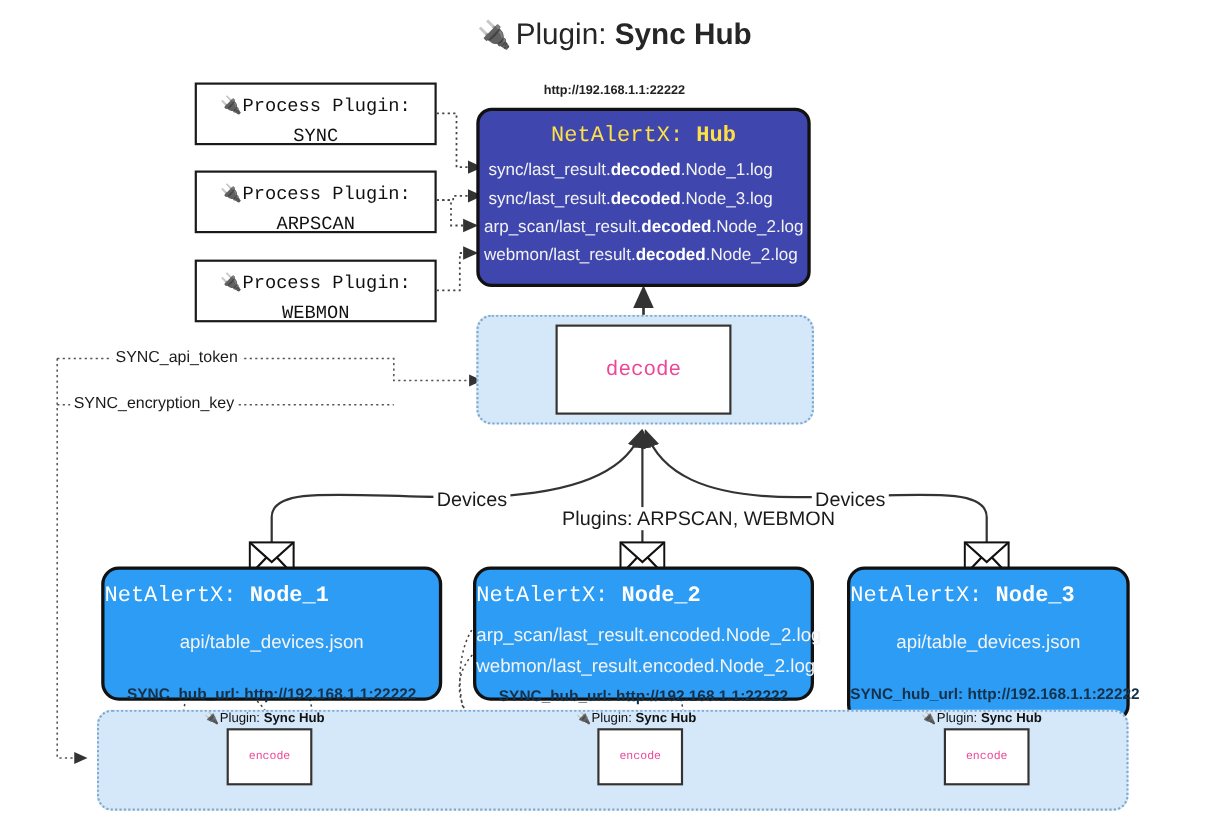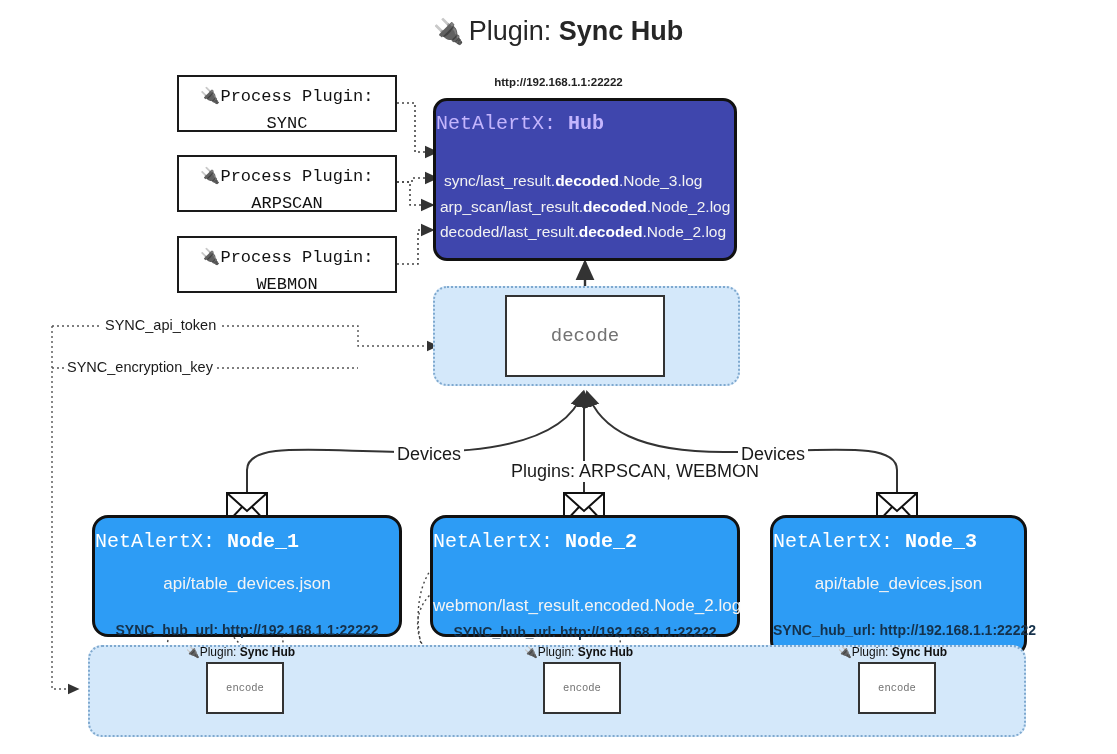--- a/index.html
+++ b/index.html
@@ -18,34 +18,34 @@
   .pbox{position:absolute;box-sizing:border-box;border:2px solid #1a1a1a;background:#fff;
         font-family:"Liberation Mono",monospace;font-size:17px;line-height:27px;
         text-align:center;padding-top:5px;color:#111;}
   .pbox .l1{display:block;white-space:nowrap;}
   .pbox .l2{display:block;}
   .pbox .plug{font-family:"DejaVu Sans",sans-serif;font-size:16px;}
 
   
   .hub{position:absolute;box-sizing:border-box;background:#3f46ad;border:3px solid #111;
        border-radius:14px;}
-  .hub-title{position:absolute;left:0;right:0;top:11px;text-align:left;
-             font-family:"Liberation Mono",monospace;font-size:20px;color:#c4b5fd;}
+  .hub-title{position:absolute;left:0;right:0;top:11px;text-align:center;
+             font-family:"Liberation Mono",monospace;font-size:20px;color:#fde047;}
   .hub-title b{font-weight:bold;}
   .hub-line{position:absolute;left:8px;font-size:15.5px;color:#f2f2f2;white-space:nowrap;}
   .hub-line b{font-weight:bold;color:#fff;}
   .hub-url{position:absolute;top:76px;left:0;width:1117px;text-align:center;
            font-size:11.5px;font-weight:bold;color:#222;}
 
   
   .lightbox{position:absolute;box-sizing:border-box;background:#d4e8fa;
             border:2px dotted #7fa9cf;border-radius:14px;}
   .whitebox{position:absolute;box-sizing:border-box;background:#fff;border:2px solid #333;
             display:flex;align-items:center;justify-content:center;
-            font-family:"Liberation Mono",monospace;color:#737373;}
+            font-family:"Liberation Mono",monospace;color:#ec4899;}
   .decode-box{font-size:19px;}
   .encode-box{font-size:10.5px;}
   .plugin-cap{position:absolute;font-size:12px;color:#111;white-space:nowrap;}
   .plugin-cap b{font-weight:bold;}
   .plugin-cap .plug{font-size:11px;}
 
   
   .node{position:absolute;box-sizing:border-box;background:#2d9cf5;border:3px solid #111;
         border-radius:16px;}
   .node-title{position:absolute;left:0;right:0;top:12px;text-align:left;
@@ -137,28 +137,31 @@
   </div>
 
   <div class="pbox" style="left:177px;top:236px;width:220px;height:57px;">
     <span class="l1"><span class="plug">🔌</span><span>Process Plugin:</span></span>
     <span class="l2">WEBMON</span>
   </div>
 
   <div class="hub-url">http://192.168.1.1:22222</div>
   <div class="hub" style="left:433px;top:98px;width:304px;height:163px;">
     <div class="hub-title"><span>NetAlertX: </span><b>Hub</b></div>
+    <div class="hub-line" style="top:45px;">
+      <span>sync/last_result.</span><b>decoded</b><span>.Node_1.log</span>
+    </div>
     <div class="hub-line" style="top:71px;">
       <span>sync/last_result.</span><b>decoded</b><span>.Node_3.log</span>
     </div>
     <div class="hub-line" style="top:97px;left:4px;">
       <span>arp_scan/last_result.</span><b>decoded</b><span>.Node_2.log</span>
     </div>
     <div class="hub-line" style="top:122px;left:4px;">
-      <span>decoded/last_result.</span><b>decoded</b><span>.Node_2.log</span>
+      <span>webmon/last_result.</span><b>decoded</b><span>.Node_2.log</span>
     </div>
   </div>
 
   <div class="lightbox" style="left:433px;top:286px;width:307px;height:100px;"></div>
   <div class="whitebox decode-box" style="left:505px;top:295px;width:160px;height:82px;">
     <span>decode</span>
   </div>
 
   <div class="flabel" style="left:102px;top:317px;">SYNC_api_token</div>
   <div class="flabel" style="left:64px;top:359px;">SYNC_encryption_key</div>
@@ -181,20 +184,21 @@
   </svg>
 
   <div class="node" style="left:92px;top:515px;width:310px;height:122px;">
     <div class="node-title"><span>NetAlertX: </span><b>Node_1</b></div>
     <div class="node-line" style="top:56px;">api/table_devices.json</div>
     <div class="node-foot" style="top:104px;">SYNC_hub_url: http://192.168.1.1:22222</div>
   </div>
 
   <div class="node" style="left:430px;top:515px;width:310px;height:122px;">
     <div class="node-title"><span>NetAlertX: </span><b>Node_2</b></div>
+    <div class="node-line" style="top:50px;">arp_scan/last_result.encoded.Node_2.log</div>
     <div class="node-line" style="top:78px;">webmon/last_result.encoded.Node_2.log</div>
     <div class="node-foot" style="top:106px;">SYNC_hub_url: http://192.168.1.1:22222</div>
   </div>
 
   <div class="node" style="left:770px;top:515px;width:257px;height:142px;">
     <div class="node-title"><span>NetAlertX: </span><b>Node_3</b></div>
     <div class="node-line" style="top:56px;">api/table_devices.json</div>
     <div class="node-foot" style="top:104px;">SYNC_hub_url: http://192.168.1.1:22222</div>
   </div>
 

